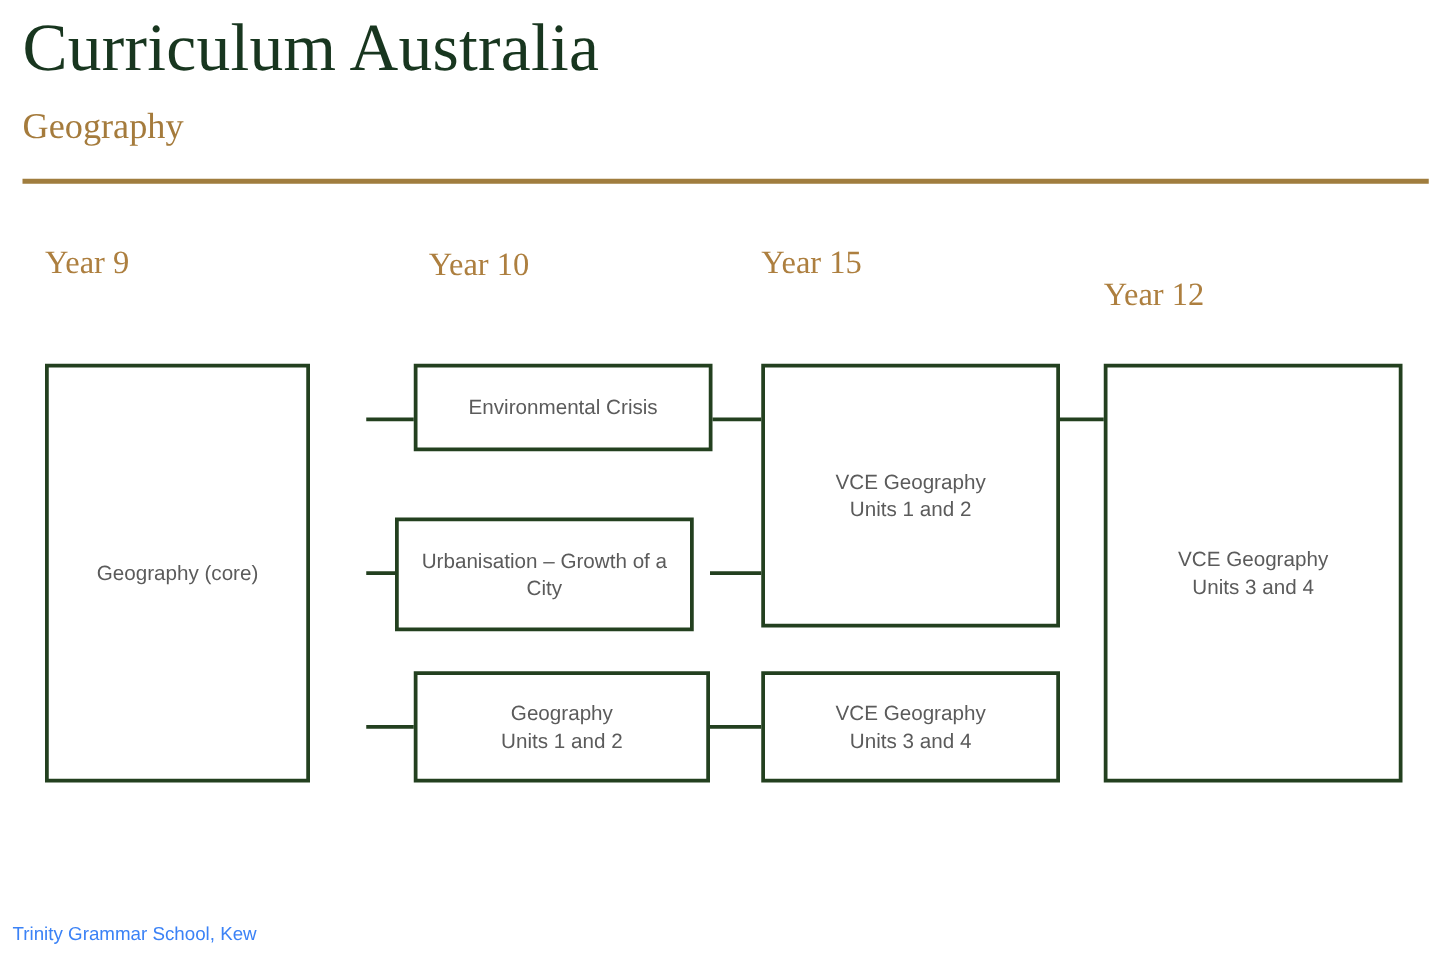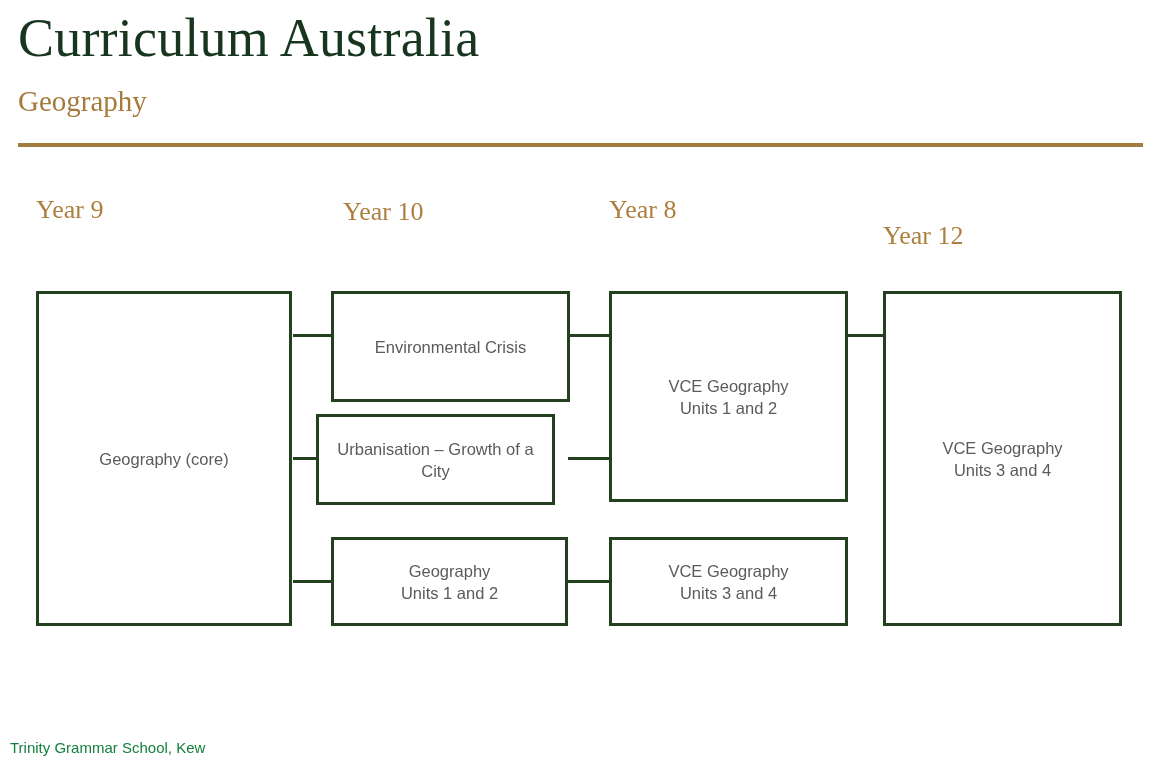--- a/index.html
+++ b/index.html
@@ -75,24 +75,24 @@
     color: #5b5b5b;
     font-family: "Liberation Sans", sans-serif;
     font-size: 16.5px;
     line-height: 22px;
     z-index: 2;
   }
   .node-box .node-text { padding: 0 10px; }
   .node-box .italic-note { font-style: italic; }
 
   
-  #box-y9 { left: 36px; top: 291px; width: 256px; height: 335px; }
+  #box-y9 { left: 36px; top: 291px; width: 212px; height: 335px; }
 
   
-  #box-y10-env   { left: 331px; top: 291px; width: 239px; height: 111px; align-items: center; }
+  #box-y10-env   { left: 331px; top: 291px; width: 239px; height: 70px; align-items: center; }
   #box-y10-urban { left: 316px; top: 414px; width: 239px; height: 91px; }
   #box-y10-geo   { left: 331px; top: 537px; width: 237px; height: 89px; }
 
   
   #box-y11-u12 { left: 609px; top: 291px; width: 239px; height: 211px; }
   #box-y11-u34 { left: 609px; top: 537px; width: 239px; height: 89px; }
 
   
   #box-y12 { left: 883px; top: 291px; width: 239px; height: 335px; }
 
@@ -115,34 +115,34 @@
   #conn-y11u12-y12 { left: 846px; top: 334px; width: 39px; }
 
   
   #footer-text {
     position: absolute;
     left: 10px;
     top: 738px;
     font-family: "Liberation Sans", sans-serif;
     font-size: 15px;
     line-height: 20px;
-    color: #15803d;
+    color: #3b82f6;
     white-space: nowrap;
   }
 </style>
 </head>
 <body>
 
 <div id="page-title">Curriculum Australia</div>
 <div id="page-subtitle">Geography</div>
 <div id="header-rule"></div>
 
 <div class="year-heading" id="year-heading-0">Year 9</div>
 <div class="year-heading" id="year-heading-1">Year 10</div>
-<div class="year-heading" id="year-heading-2">Year 8</div>
+<div class="year-heading" id="year-heading-2">Year 15</div>
 <div class="year-heading" id="year-heading-3">Year 12</div>
 
 <div class="connector" id="conn-y9-env"></div>
 <div class="connector" id="conn-y9-urban"></div>
 <div class="connector" id="conn-y9-geo"></div>
 <div class="connector" id="conn-env-y11u12"></div>
 <div class="connector" id="conn-urban-y11u12"></div>
 <div class="connector" id="conn-geo-y11u34"></div>
 <div class="connector" id="conn-y11u12-y12"></div>
 

